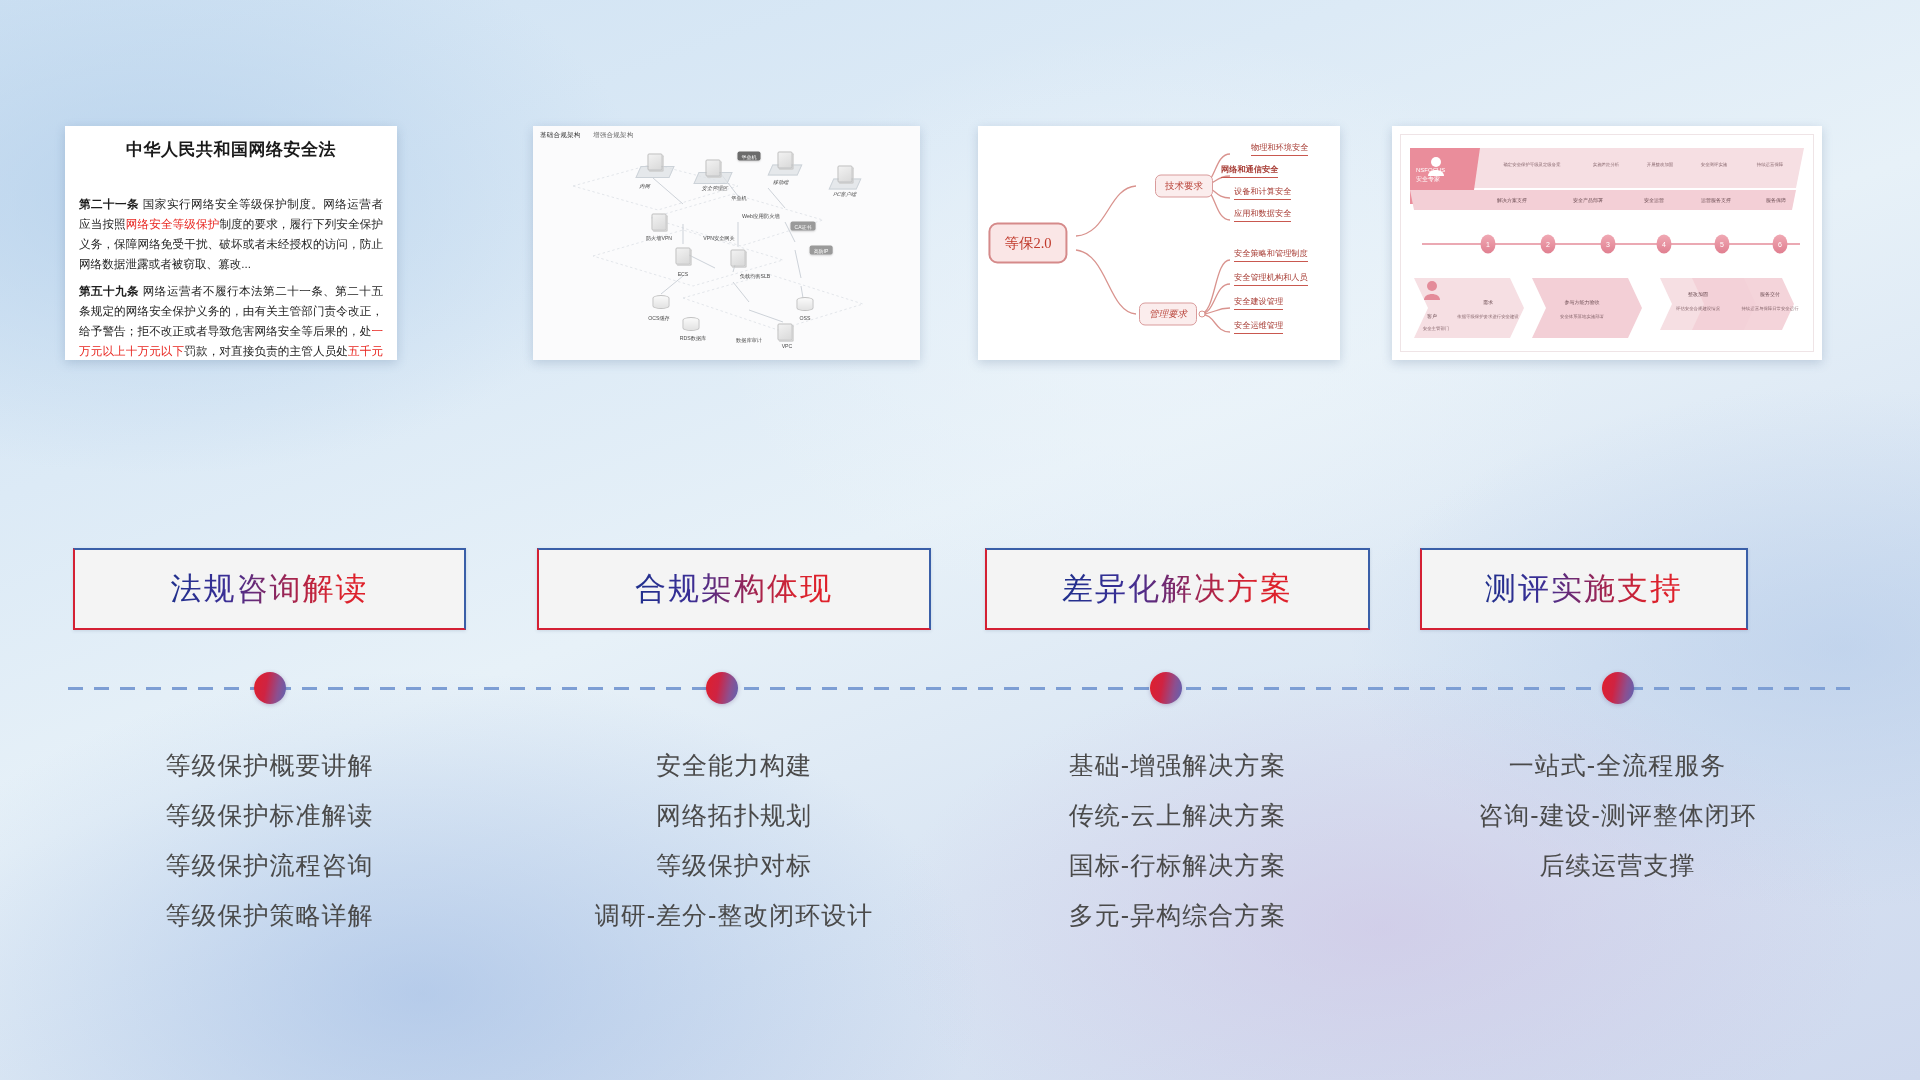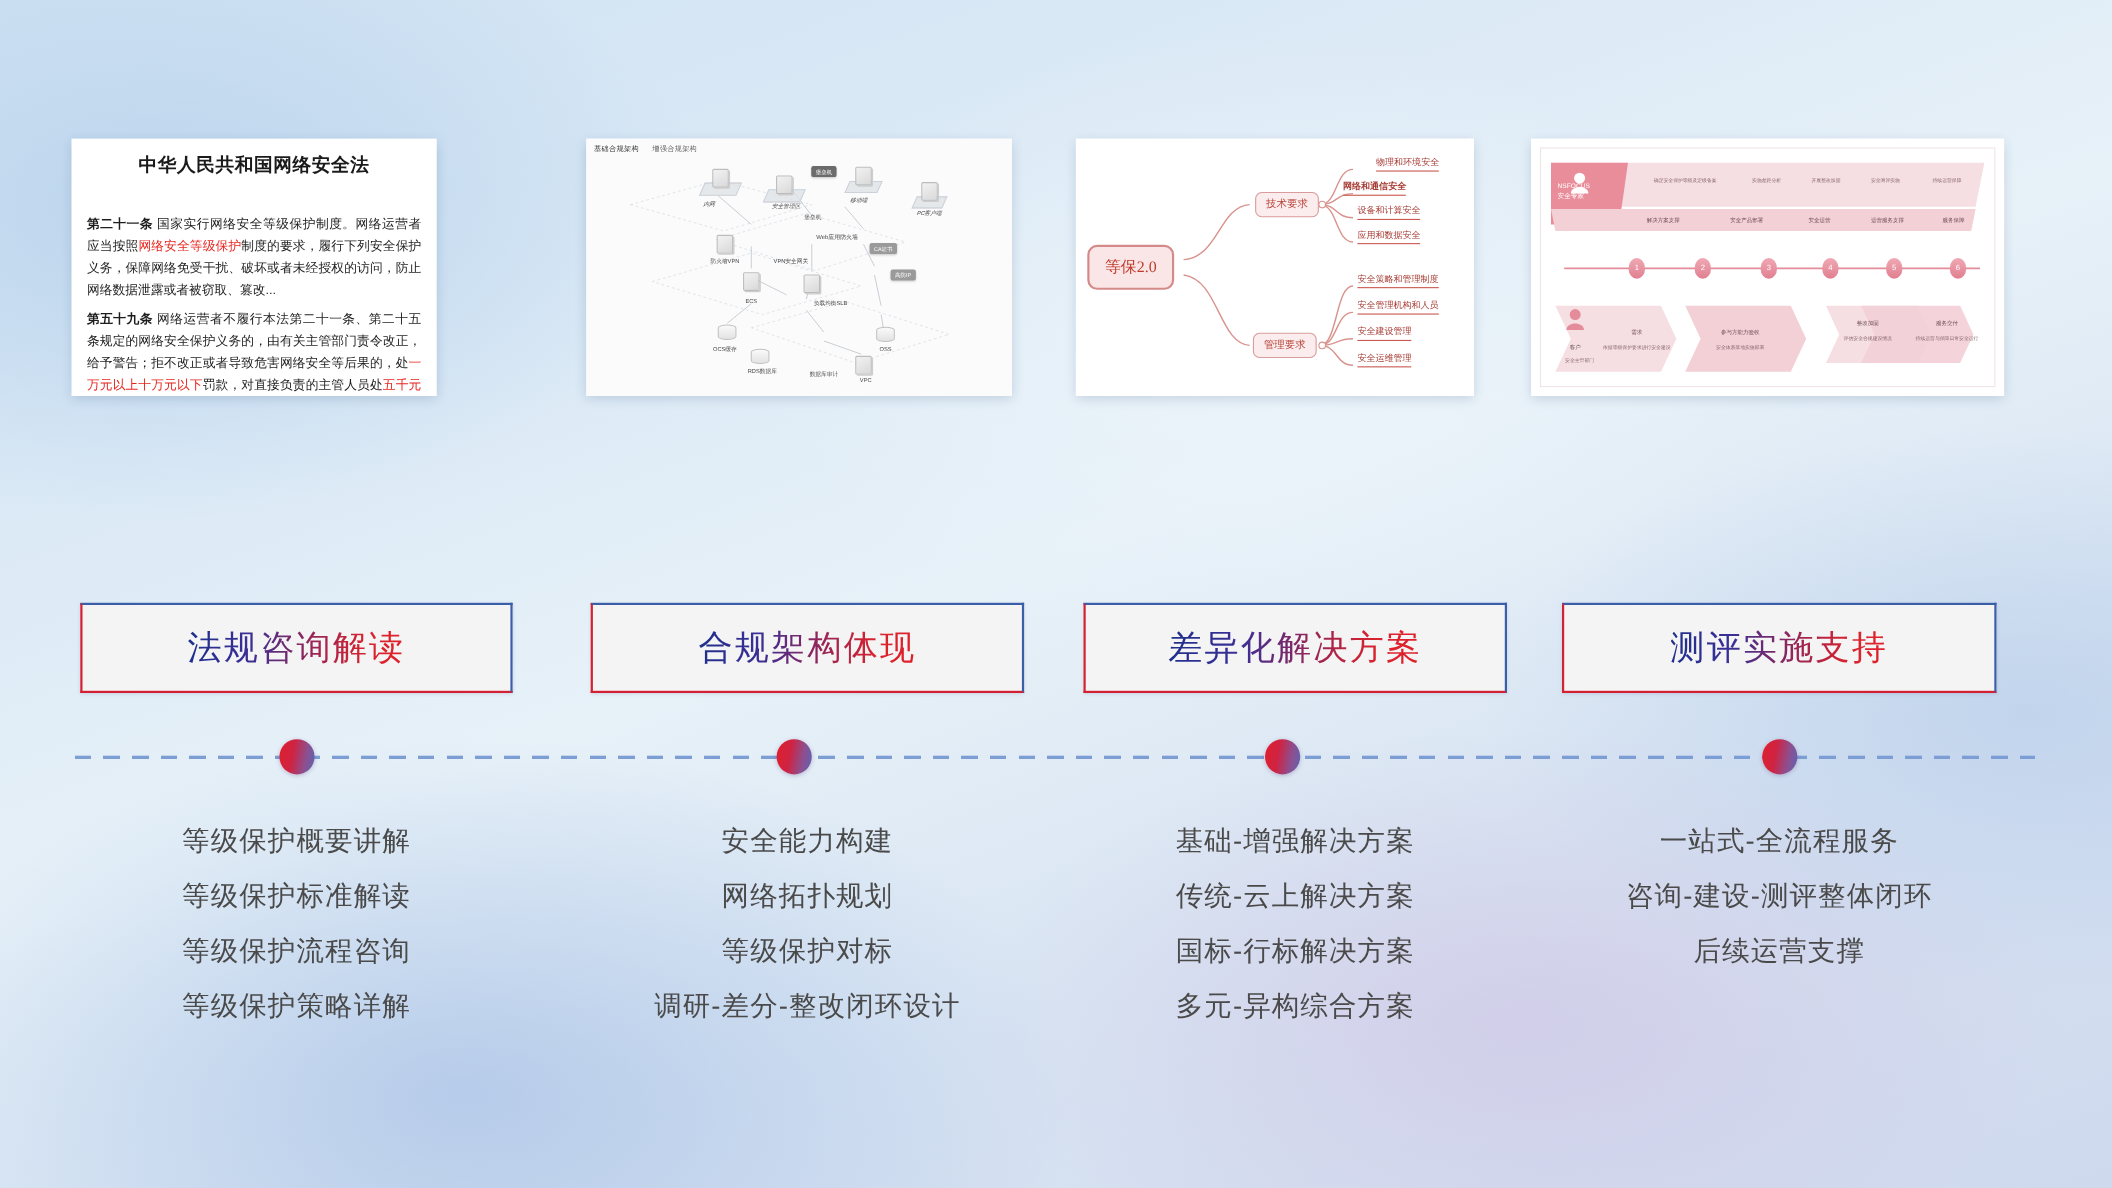--- a/index.html
+++ b/index.html
@@ -113,21 +113,21 @@
     position:absolute; top:0; height:82px;
     background:#f4f4f4;
     border-top:2px solid #3a5fa8; border-right:2px solid #3a5fa8;
     border-bottom:2px solid #d42033; border-left:2px solid #d42033;
     display:flex; align-items:center; justify-content:center;
     box-shadow:0 1px 3px rgba(70,100,140,.18);
   }
   .head.h1 { left:73px;   width:393px; }
   .head.h2 { left:537px;  width:394px; }
   .head.h3 { left:985px;  width:385px; }
-  .head.h4 { left:1420px; width:395px;text-align:center; }
+  .head.h4 { left:1420px; width:328px;text-align:center; }
   .head span {
     font-size:31px; letter-spacing:2px;
     background:linear-gradient(90deg,#1f2f8c 0%,#3a2f96 28%,#a12450 60%,#d9232e 82%,#e0202a 100%);
     -webkit-background-clip:text; background-clip:text;
     -webkit-text-fill-color:transparent; color:transparent;
   }
 
   
   .timeline { position:absolute; left:0; top:668px; width:1920px; height:40px; }
   .tl-line {
@@ -256,22 +256,22 @@
             <path d="M222 188 C 238 188, 236 158, 252 158"></path>
             <path d="M222 188 C 238 188, 236 182, 252 182"></path>
             <path d="M222 188 C 238 188, 236 206, 252 206"></path>
           </g>
           <circle cx="224" cy="60" r="3" fill="#fff" stroke="#d9938e" stroke-width="1"></circle>
           <circle cx="224" cy="188" r="3" fill="#fff" stroke="#d9938e" stroke-width="1"></circle>
         </svg>
 
         <div class="root">等保2.0</div>
 
-        <div class="br" style="left:192px;top:60px;text-align:center;">技术要求</div>
-        <div class="br" style="left:190px;top:188px;">管理要求</div>
+        <div class="br" style="left:206px;top:60px;text-align:center;">技术要求</div>
+        <div class="br" style="left:190px;top:188px;font-style:italic;">管理要求</div>
 
         <div class="leaf" style="left:256px;top:30px;margin-left:17px;">物理和环境安全</div>
         <div class="leaf" style="left:243px;top:52px;font-weight:bold;">网络和通信安全</div>
         <div class="leaf" style="left:256px;top:74px;">设备和计算安全</div>
         <div class="leaf" style="left:256px;top:96px;">应用和数据安全</div>
 
         <div class="leaf" style="left:256px;top:136px;">安全策略和管理制度</div>
         <div class="leaf" style="left:256px;top:160px;">安全管理机构和人员</div>
         <div class="leaf" style="left:256px;top:184px;">安全建设管理</div>
         <div class="leaf" style="left:256px;top:208px;">安全运维管理</div>

